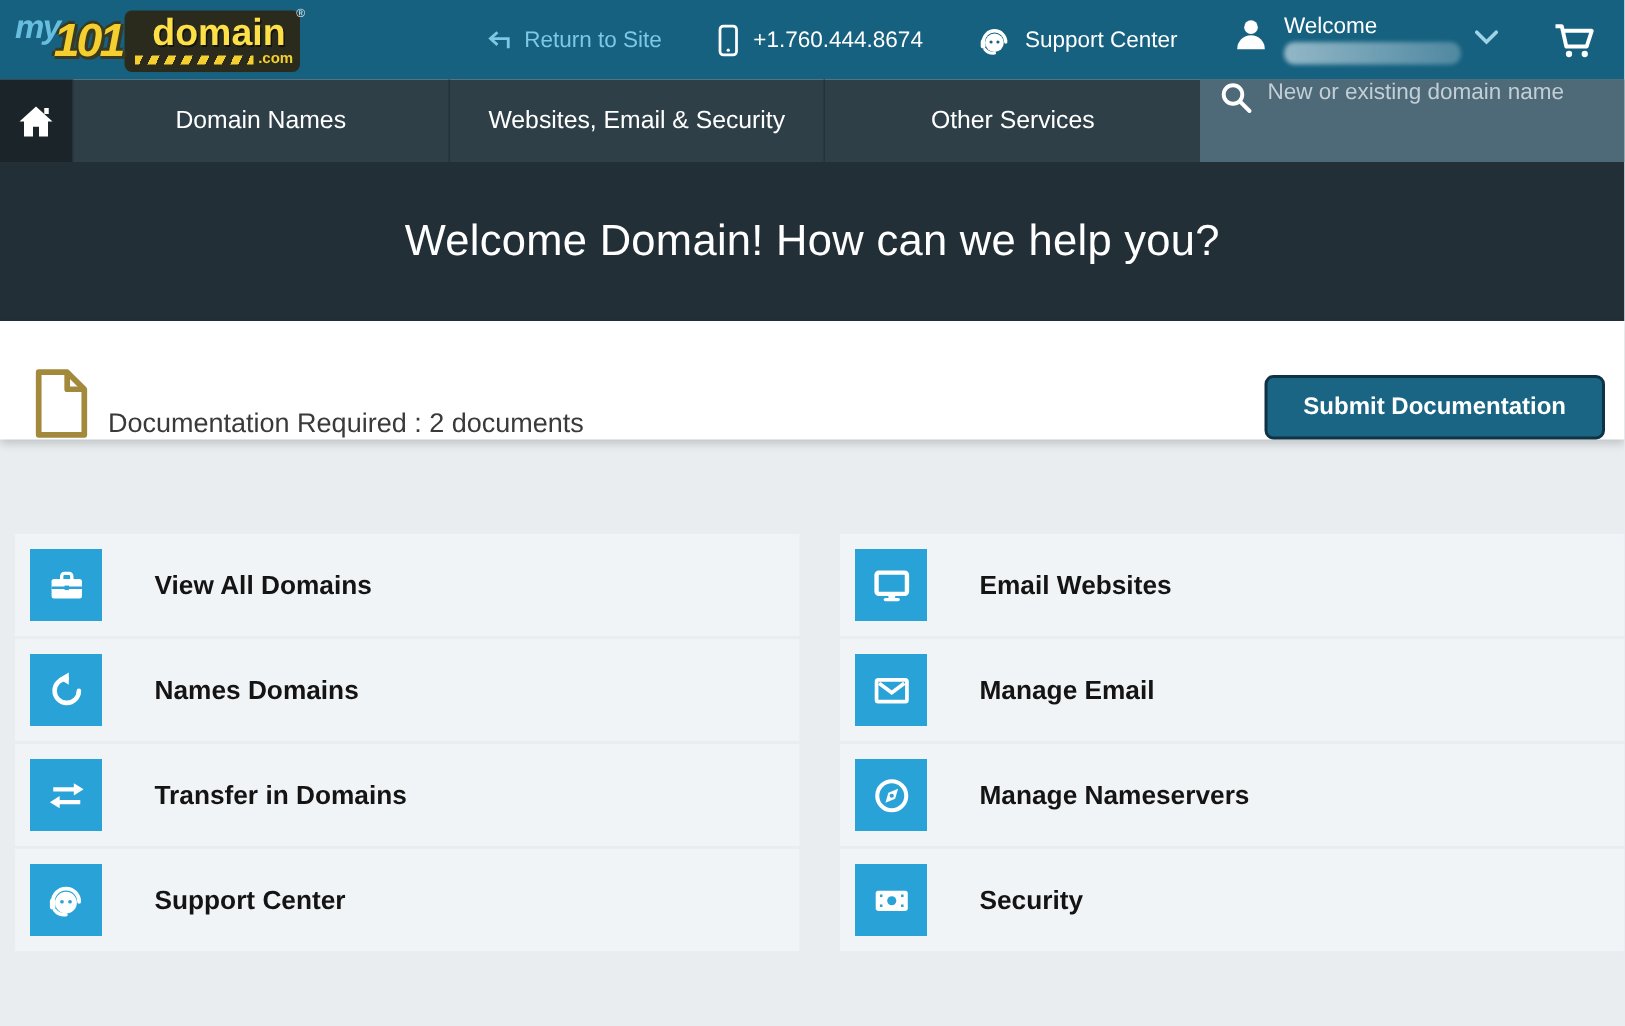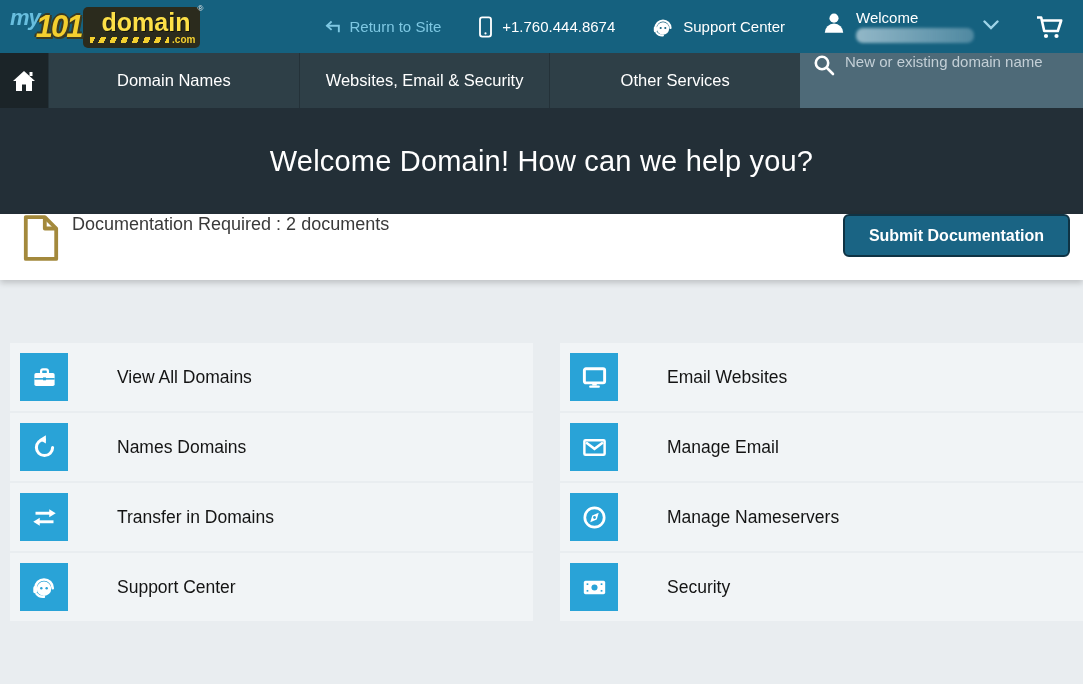--- a/index.html
+++ b/index.html
@@ -75,21 +75,21 @@
   .nav-search input::placeholder { color:#c3cfd6; }
 
   
   .hero {
     height:106px; background:#232f37; display:flex; align-items:center; justify-content:center;
   }
   .hero h1 { color:#fff; font-size:29px; font-weight:500; letter-spacing:0.2px; }
 
   
   .docbar {
-    height:66px; background:#fff; display:flex; align-items:flex-start;
+    height:79px; background:#fff; display:flex; align-items:flex-end;
     padding:0 13px 0 22px; box-shadow:0 3px 6px rgba(0,0,0,0.18); position:relative; z-index:2;
   }
   .doc-icon { flex:none; }
   .doc-text { margin-left:12px; font-size:18px; color:#3a3a3a; }
   .doc-btn {
     margin-left:auto; height:43px; padding:0 24px;
     background:#1a6484; border:2px solid #0f3344; border-radius:6px;
     color:#fff; font-size:16px; font-weight:bold; font-family:"Liberation Sans", sans-serif;
     cursor:pointer;
   }
@@ -104,21 +104,21 @@
     height:68px; margin-bottom:2px; background:#f1f4f6;
     display:flex; align-items:center; padding-left:10px; gap:35px;
     cursor:pointer; text-decoration:none;
   }
   .ql-icon {
     width:48px; height:48px; background:#29a3d7; color:#fff;
     display:flex; align-items:center; justify-content:center; flex:none;
   }
   .ql-icon .cut { fill:#29a3d7; }
   .topbar .cut { fill:#15617f; }
-  .ql-label { font-size:17.5px; font-weight:normal; color:#141414;margin-left:14px; }
+  .ql-label { font-size:17.5px; font-weight:bold; color:#141414; }
 </style>
 </head>
 <body>
 
 <header class="topbar">
   <div class="logo">
     <span class="logo-my">my</span>
     <span class="logo-101">101</span>
     <span class="logo-box">
       <span class="logo-domain">domain</span>

